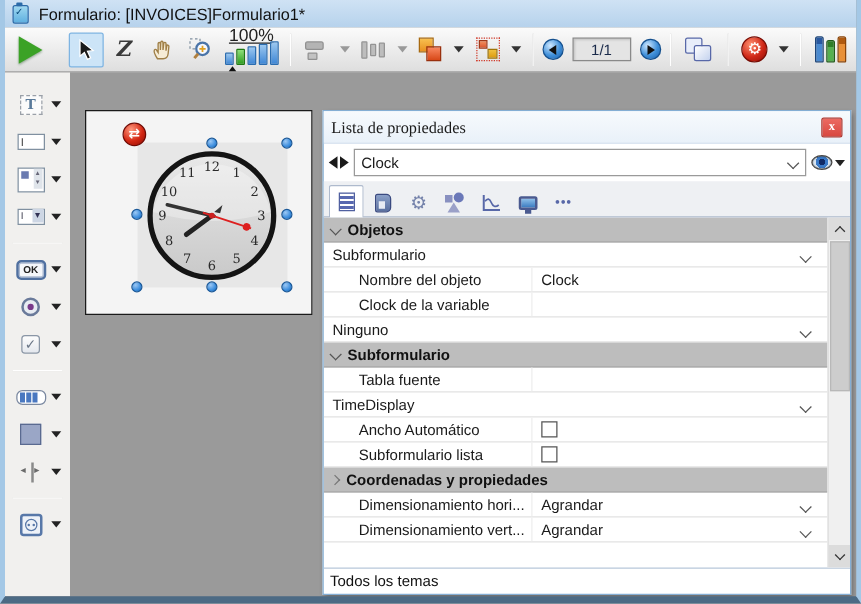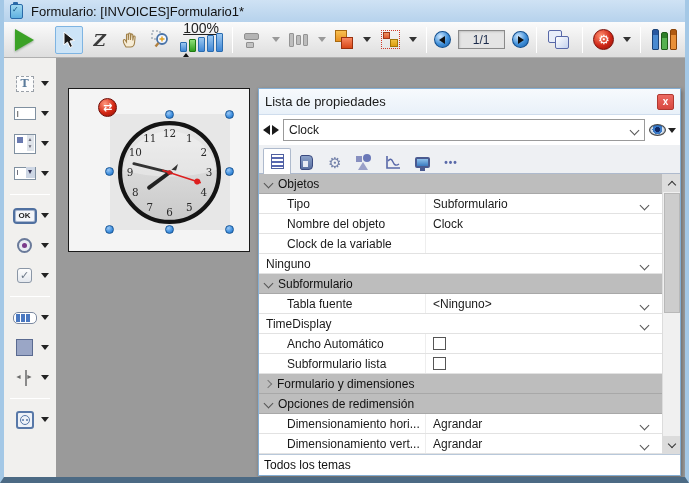--- a/index.html
+++ b/index.html
@@ -92,21 +92,21 @@
   .form-canvas { position:absolute; left:64px; top:88px; width:182px; height:164px; background:#f4f4f4; border:1px solid #1a1a1a; z-index:1; }
   .subform-box { position:absolute; left:41px; top:25px; width:120px; height:116px; background:#e7e7e7; }
   .clock-svg { position:absolute; left:1px; top:2px; }
   .handle { position:absolute; width:9px; height:9px; border-radius:50%; background:radial-gradient(circle at 35% 30%, #9cc8f4, #3d8ede 60%, #1d64ae); border:1px solid #1a5898; z-index:3; }
   .rotate-badge { position:absolute; left:-12px; top:-16px; width:19px; height:19px; border-radius:50%;
     background:radial-gradient(circle at 35% 28%, #ff9a80, #d42814 55%, #8e0c04); border:1px solid #6e0a04;
     color:#fff; font-size:11px; line-height:17px; text-align:center; font-weight:bold; z-index:4; }
 
   
   .props { position:absolute; left:254px; top:88px; width:423px; height:388px; background:#fff; border:1px solid #84aed4; box-shadow:1px 2px 4px rgba(0,0,0,.35); z-index:10; display:flex; flex-direction:column; }
-  .ptitle { height:26px; background:linear-gradient(#f7fafd,#e9f1f9); display:flex; align-items:center; padding:0 6px; border-bottom:1px solid #cfdded; flex:none; }
+  .ptitle { height:26px; background:linear-gradient(#f7fafd,#e9f1f9); display:flex; align-items:center; padding:0 6px; border-bottom:1px solid #cfdded; flex:none;font-family:Liberation Serif, serif; }
   .ptitle-text { flex:1; font-size:13px; color:#1a1a1a; }
   .pclose { width:17px; height:16px; background:linear-gradient(#ec6a62,#d84840); border:1px solid #b03830; border-radius:2px; color:#fff; font-size:10px; font-weight:bold; line-height:14px; text-align:center; }
   .pcombo-row { height:30px; display:flex; align-items:center; padding:0 4px; gap:4px; flex:none; }
   .objnav { display:flex; gap:2px; align-items:center; }
   .objnav .tl { width:0; height:0; border-top:5px solid transparent; border-bottom:5px solid transparent; border-right:7px solid #1a1a1a; }
   .objnav .tr { width:0; height:0; border-top:5px solid transparent; border-bottom:5px solid transparent; border-left:7px solid #1a1a1a; }
   .pcombo { flex:1; height:22px; border:1px solid #9a9a9a; background:#fff; display:flex; align-items:center; padding-left:5px; position:relative; font-size:12px; }
   .pcombo .chev { position:absolute; right:6px; top:7px; }
   .chev { width:7px; height:7px; border-right:1.6px solid #555; border-bottom:1.6px solid #555; transform:rotate(45deg); display:inline-block; }
   .chev.right { transform:rotate(-45deg); width:6px; height:6px; border-color:#777; }
@@ -123,21 +123,21 @@
   .ti-shapes { position:relative; width:16px; height:16px; }
   .ti-shapes .q { position:absolute; left:0; top:2px; width:6px; height:6px; background:#8890c0; }
   .ti-shapes .c { position:absolute; right:1px; top:0; width:8px; height:8px; border-radius:50%; background:#6a78b8; }
   .ti-shapes .t { position:absolute; left:2px; bottom:0; width:0; height:0; border-left:5px solid transparent; border-right:5px solid transparent; border-bottom:8px solid #9aa0c8; }
   .ti-monitor { width:15px; height:11px; background:linear-gradient(#8ec0ea,#3a7ac0); border:2px solid #4a5a90; border-radius:2px; position:relative; }
   .ti-monitor::after { content:""; position:absolute; left:3px; bottom:-5px; width:5px; height:3px; background:#4a5a90; }
   .ti-more { color:#5868a8; font-size:10px; letter-spacing:1px; font-weight:bold; }
 
   .pgrid { flex:1; position:relative; overflow:hidden; }
   .grid-rows { position:absolute; left:0; top:0; right:18px; }
-  .psection { height:20px; background:#bdbdbd; border-bottom:1px solid #a8a8a8; display:flex; align-items:center; padding-left:6px; gap:6px; font-weight:normal; font-size:12px; color:#111; }
+  .psection { height:20px; background:#bdbdbd; border-bottom:1px solid #a8a8a8; display:flex; align-items:center; padding-left:6px; gap:6px; font-weight:bold; font-size:12px; color:#111; }
   .prow { height:20px; display:flex; border-bottom:1px solid #e2e2e2; align-items:center; }
   .plabel { width:167px; padding-left:28px; color:#1a1a1a; border-right:1px solid #eee; align-self:stretch; display:flex; align-items:center; white-space:nowrap; overflow:hidden; }
   .pvalue { flex:1; display:flex; align-items:center; padding-left:7px; position:relative; white-space:nowrap; }
   .pvalue .chev { position:absolute; right:14px; top:5px; }
   .checkbox { width:13px; height:13px; border:1px solid #555; background:#fff; }
   .pscroll { position:absolute; right:0; top:0; bottom:0; width:18px; background:#f0f0f0; border-left:1px solid #dcdcdc; }
   .scr-btn { position:absolute; left:0; width:18px; height:18px; background:#dcdcdc; display:flex; align-items:center; justify-content:center; }
   .scr-btn.up { top:0; } .scr-btn.down { bottom:0; }
   .scr-btn .chev { border-color:#333; width:6px; height:6px; }
   .scr-btn.up .chev { transform:rotate(-135deg); margin-top:3px; }
@@ -428,21 +428,20 @@
           <span class="ti-more">•••</span>
         </div>
     </div>
     <div class="pgrid">
       <div class="grid-rows">
         <div class="psection">
             <span class="chev"></span>
             <span>Objetos</span>
           </div>
         <div class="prow">
-            <div class="plabel">Tipo</div>
             <div class="pvalue">
               <span>Subformulario</span>
               <span class="chev"></span>
             </div>
           </div>
         <div class="prow">
             <div class="plabel">Nombre del objeto</div>
             <div class="pvalue">
               <span>Clock</span>
             </div>
@@ -458,24 +457,20 @@
               <span>Ninguno</span>
               <span class="chev"></span>
             </div>
           </div>
         <div class="psection">
             <span class="chev"></span>
             <span>Subformulario</span>
           </div>
         <div class="prow">
             <div class="plabel">Tabla fuente</div>
-            <div class="pvalue">
-              <span>&lt;Ninguno&gt;</span>
-              <span class="chev"></span>
-            </div>
           </div>
         <div class="prow">
             <div class="pvalue">
               <span>TimeDisplay</span>
               <span class="chev"></span>
             </div>
           </div>
         <div class="prow">
             <div class="plabel">Ancho Automático</div>
             <div class="pvalue">
@@ -483,25 +478,21 @@
             </div>
           </div>
         <div class="prow">
             <div class="plabel">Subformulario lista</div>
             <div class="pvalue">
               <span class="checkbox"></span>
             </div>
           </div>
         <div class="psection">
             <span class="chev right"></span>
-            <span>Formulario y dimensiones</span>
-          </div>
-        <div class="psection">
-            <span class="chev"></span>
-            <span>Opciones de redimensión</span>
+            <span>Coordenadas y propiedades</span>
           </div>
         <div class="prow">
             <div class="plabel">Dimensionamiento hori...</div>
             <div class="pvalue">
               <span>Agrandar</span>
               <span class="chev"></span>
             </div>
           </div>
         <div class="prow">
             <div class="plabel">Dimensionamiento vert...</div>

